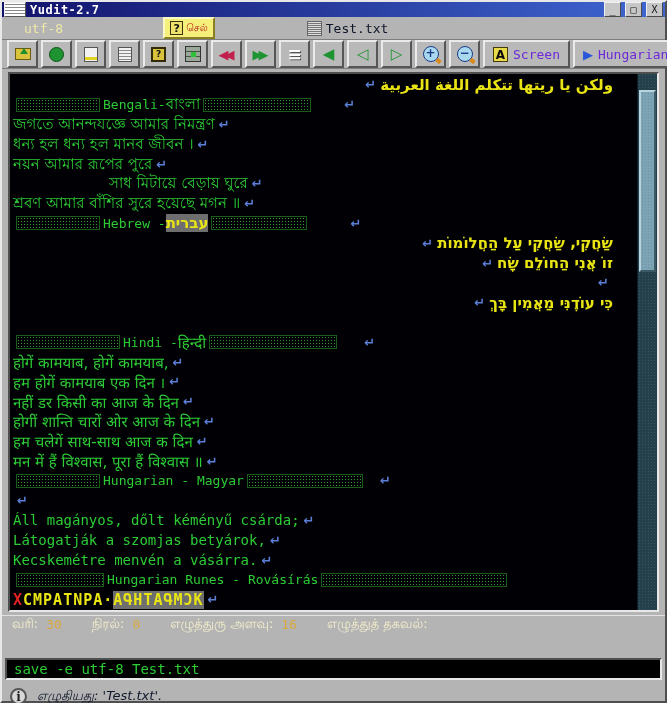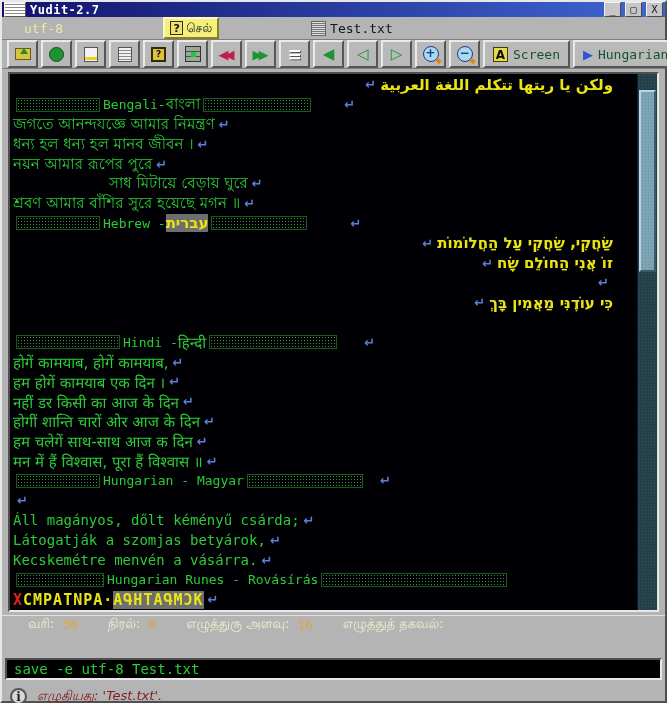--- a/index.html
+++ b/index.html
@@ -29,36 +29,36 @@
   .tabrow { height:44px; display:flex; align-items:center; padding:0 6px;
     border-bottom:1px solid #7d7d7d; }
   .enc-label { color:#efe8a6; font-size:13px; font-family:"DejaVu Sans Mono",monospace;
     margin-left:16px; }
   .go-btn { margin-left:100px; height:22px; background:#f5f07a;
     border-top:2px solid #fbf8c8; border-left:2px solid #fbf8c8;
     border-right:2px solid #8a7f24; border-bottom:2px solid #8a7f24;
     display:flex; align-items:center; gap:3px; padding:0 5px; }
   .q-icon { width:13px; height:14px; background:#efe26a; border:1px solid #3a3012;
     color:#111; font-weight:bold; font-size:11px; text-align:center; line-height:13px; }
-  .go-label { color:#0f172a; font-size:12px; }
+  .go-label { color:#b91c1c; font-size:10px; }
   .tab { margin-left:92px; display:flex; align-items:center; gap:4px; }
   .tab-icon { width:15px; height:15px; background:#e8e8e8; border:1px solid #666;
     background-image:repeating-linear-gradient(#ddd 0 1px,#777 1px 2px),
                      repeating-linear-gradient(90deg,#ddd 0 2px,#777 2px 3px); }
   .tab-label { color:#0f172a; font-size:13px; font-family:"DejaVu Sans Mono",monospace; }
 
   
   .toolbar { height:36px; display:flex; align-items:center; gap:3px; padding:0 5px;
     border-bottom:1px solid #7d7d7d; }
   .tb { width:31px; height:28px; background:#b9b9b9; flex:0 0 auto;
     border-top:2px solid #eaeaea; border-left:2px solid #eaeaea;
     border-right:2px solid #565656; border-bottom:2px solid #565656;
     display:flex; align-items:center; justify-content:center; overflow:hidden; }
   .tb-wide { width:auto; padding:0 8px; gap:5px; }
-  .tb-label { color:#14532d; font-size:13px; font-family:"DejaVu Sans Mono",monospace; }
+  .tb-label { color:#6d28d9; font-size:13px; font-family:"DejaVu Sans Mono",monospace; }
   .ic-open { width:16px; height:12px; background:#d9c33d; border:1px solid #6d5c10; position:relative; }
   .ic-open:after { content:""; position:absolute; left:4px; top:-1px;
     border-left:4px solid transparent; border-right:4px solid transparent;
     border-bottom:6px solid #1f8f2e; }
   .ic-record { width:15px; height:15px; border-radius:50%; background:#1e9332; border:1px solid #0c5216; }
   .ic-save { width:14px; height:15px; background:#f2f2f2; border:1px solid #555; position:relative; }
   .ic-save:after { content:""; position:absolute; left:0; right:0; bottom:1px; height:3px; background:#e3d324; }
   .ic-print { width:14px; height:15px; background:#f2f2f2; border:1px solid #555;
     background-image:repeating-linear-gradient(#f2f2f2 0 2px,#8a8a8a 2px 3px); }
   .ic-config { width:15px; height:15px; background:#d9c33d; border:2px solid #332b08;
@@ -104,38 +104,38 @@
   
   .vscroll { width:20px; flex:0 0 auto; background:#23404b; border-left:1px solid #0d1d24;
     background-image:radial-gradient(circle,#34565f 25%, transparent 26%); background-size:3px 3px;
     position:relative; }
   .vthumb { position:absolute; left:1px; right:1px; top:16px; height:182px; background:#7da4b4;
     border-top:2px solid #b8d4de; border-left:2px solid #b8d4de;
     border-right:2px solid #3c5a66; border-bottom:2px solid #3c5a66;
     background-image:radial-gradient(circle,#6b93a3 30%, transparent 31%); background-size:3px 3px; }
 
   
-  .statusbar { height:26px; display:flex; align-items:center; gap:8px; padding:0 26px;
+  .statusbar { height:26px; display:flex; align-items:center; gap:8px; padding:0 10px;
     border-top:1px solid #e2e2e2; font-size:13px; }
   .st-label { color:#f3eecb; }
   .st-value { color:#d9a93b; font-family:"DejaVu Sans Mono",monospace; margin-right:22px; }
 
   
   .cmd-wrap { padding:8px 3px;margin-top:17px; }
   .cmdline { height:22px; background:#000; display:flex; align-items:center; padding:0 7px;
     border-top:2px solid #4f4f4f; border-left:2px solid #4f4f4f;
     border-right:2px solid #e8e8e8; border-bottom:2px solid #e8e8e8; }
   .cmd-text { color:#2ccc35; font-size:14px; font-family:"DejaVu Sans Mono",monospace; }
 
   
   .msgbar { height:26px; display:flex; align-items:center; gap:10px; padding:0 8px; }
   .info-icon { width:17px; height:17px; border-radius:50%; background:#d8d8d8;
     border:2px solid #555; color:#222; font-weight:bold; font-size:12px;
     font-family:"DejaVu Serif",serif; text-align:center; line-height:14px; }
-  .msg-text { color:#7f1d1d; font-size:13px; font-style:italic; }
+  .msg-text { color:#0f172a; font-size:13px; font-style:italic; }
 </style>
 </head>
 <body>
 
 <div class="window">
 
   <div class="titlebar">
     <div class="menu-box"></div>
     <div class="title-text">Yudit-2.7</div>
     <div class="winbtn">_</div>

